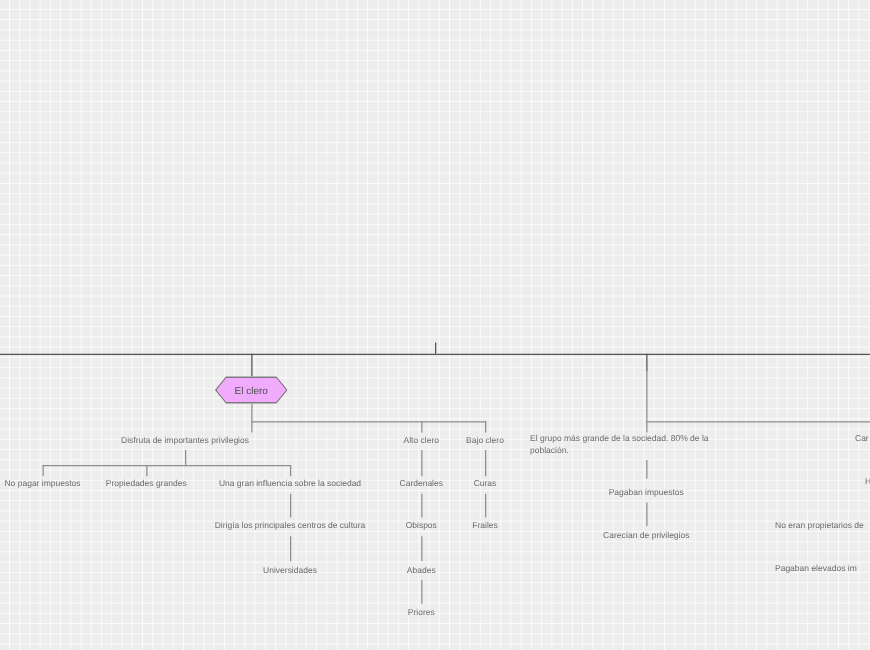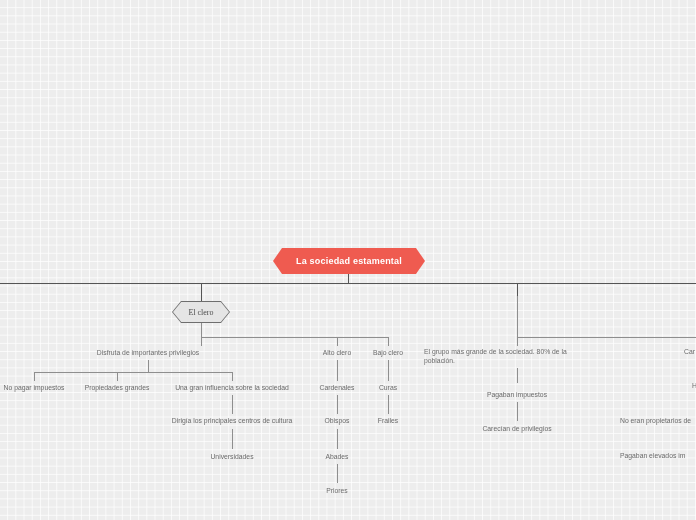--- a/index.html
+++ b/index.html
@@ -76,24 +76,23 @@
     background: #6e6e6e;
     -webkit-clip-path: polygon(9px 0, calc(100% - 9px) 0, 100% 50%, calc(100% - 9px) 100%, 9px 100%, 0 50%);
     clip-path: polygon(9px 0, calc(100% - 9px) 0, 100% 50%, calc(100% - 9px) 100%, 9px 100%, 0 50%);
   }
   .hex-node > span {
     display: flex;
     align-items: center;
     justify-content: center;
     width: calc(100% - 2px);
     height: calc(100% - 2px);
-    background: #e5e5e5;
+    background: #f0abfc;
     -webkit-clip-path: polygon(8.2px 0, calc(100% - 8.2px) 0, 100% 50%, calc(100% - 8.2px) 100%, 8.2px 100%, 0 50%);
     clip-path: polygon(8.2px 0, calc(100% - 8.2px) 0, 100% 50%, calc(100% - 8.2px) 100%, 8.2px 100%, 0 50%);
-    font-family: Liberation Serif, serif;
   }
 
   .text-node {
     position: absolute;
     font-size: 6.8px;
     line-height: 9px;
     color: #6b6b6b;
     white-space: nowrap;
   }
   .text-node.wrap {
@@ -102,23 +101,20 @@
   .text-node.center {
     text-align: center;
     transform: translateX(-50%);
   }
 </style>
 </head>
 <body>
 
 <div id="canvas">
 
-  <div class="root-node" style="left:273px; top:248px; width:152px; height:26px;">
-    <span>La sociedad estamental</span>
-  </div>
 
   <div class="trunk-stem" style="left:348px; top:274px; height:9px;"></div>
 
   <div class="trunk" style="left:0px; top:283px; width:696px;"></div>
 
   <div class="trunk-stem" style="left:201px; top:283px; height:18px;"></div>
 
   <div class="hex-node" style="left:172px; top:301px; width:58px; height:22px;">
     <span>El clero</span>
   </div>

